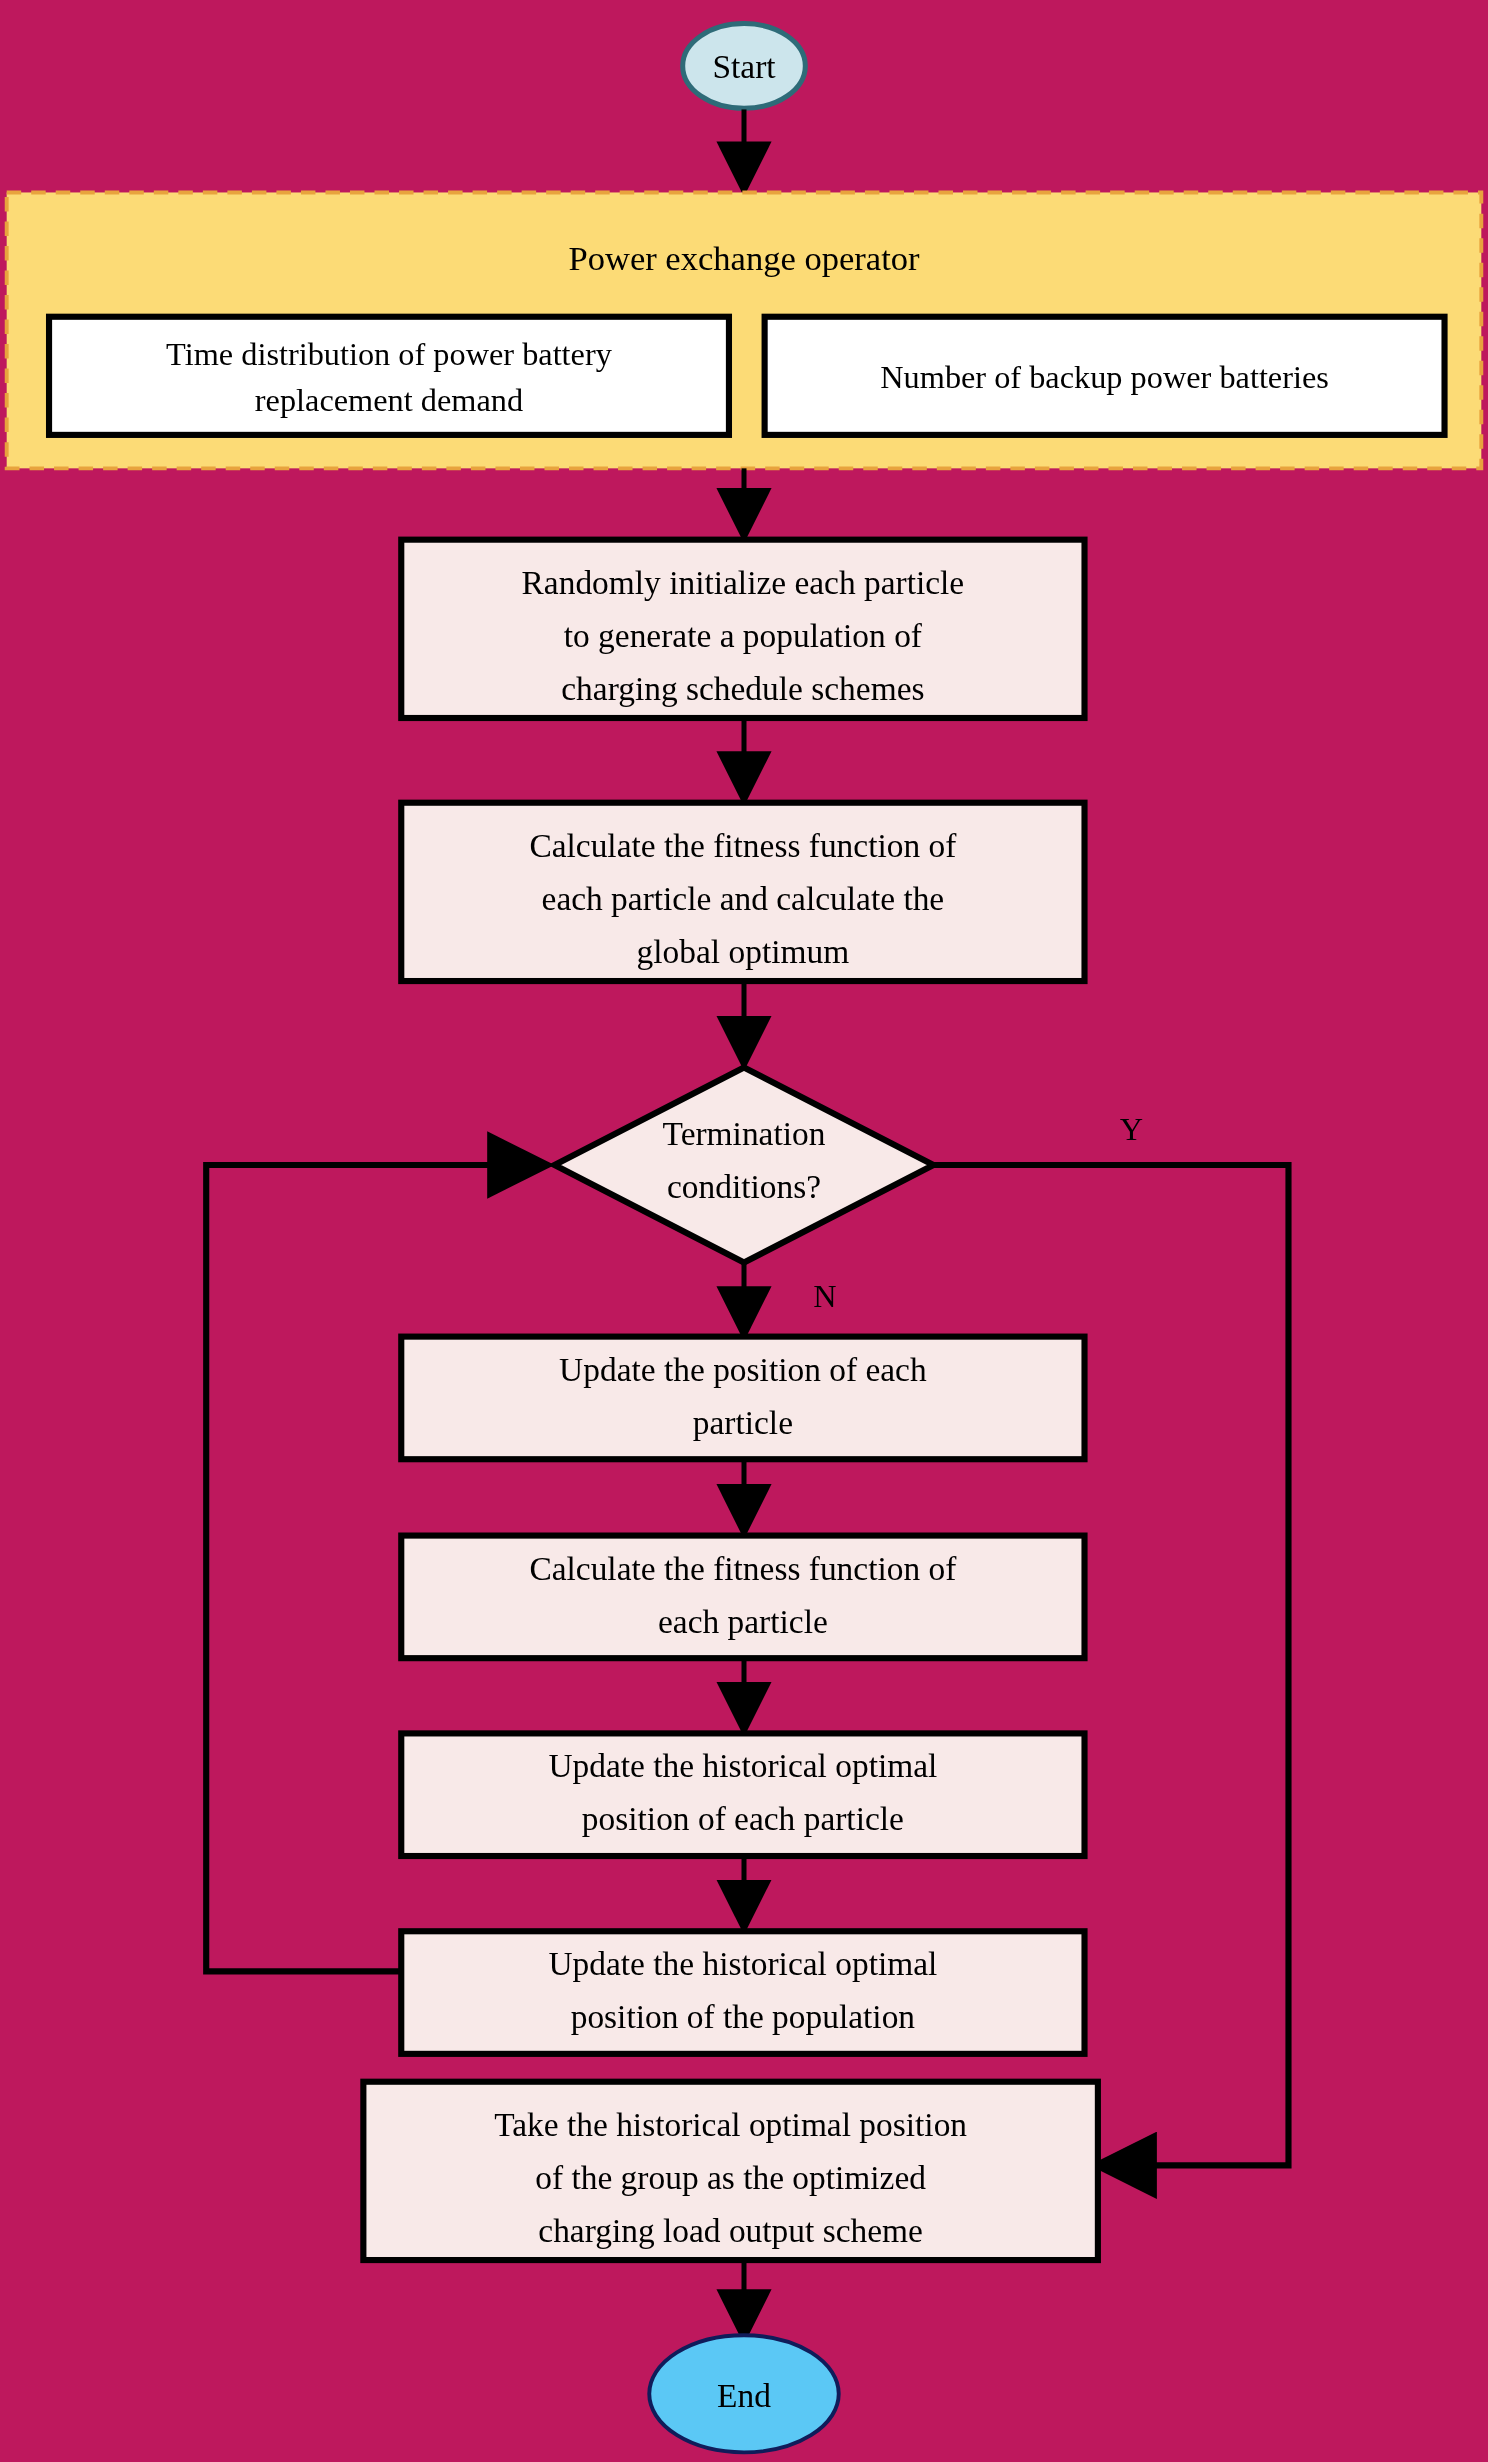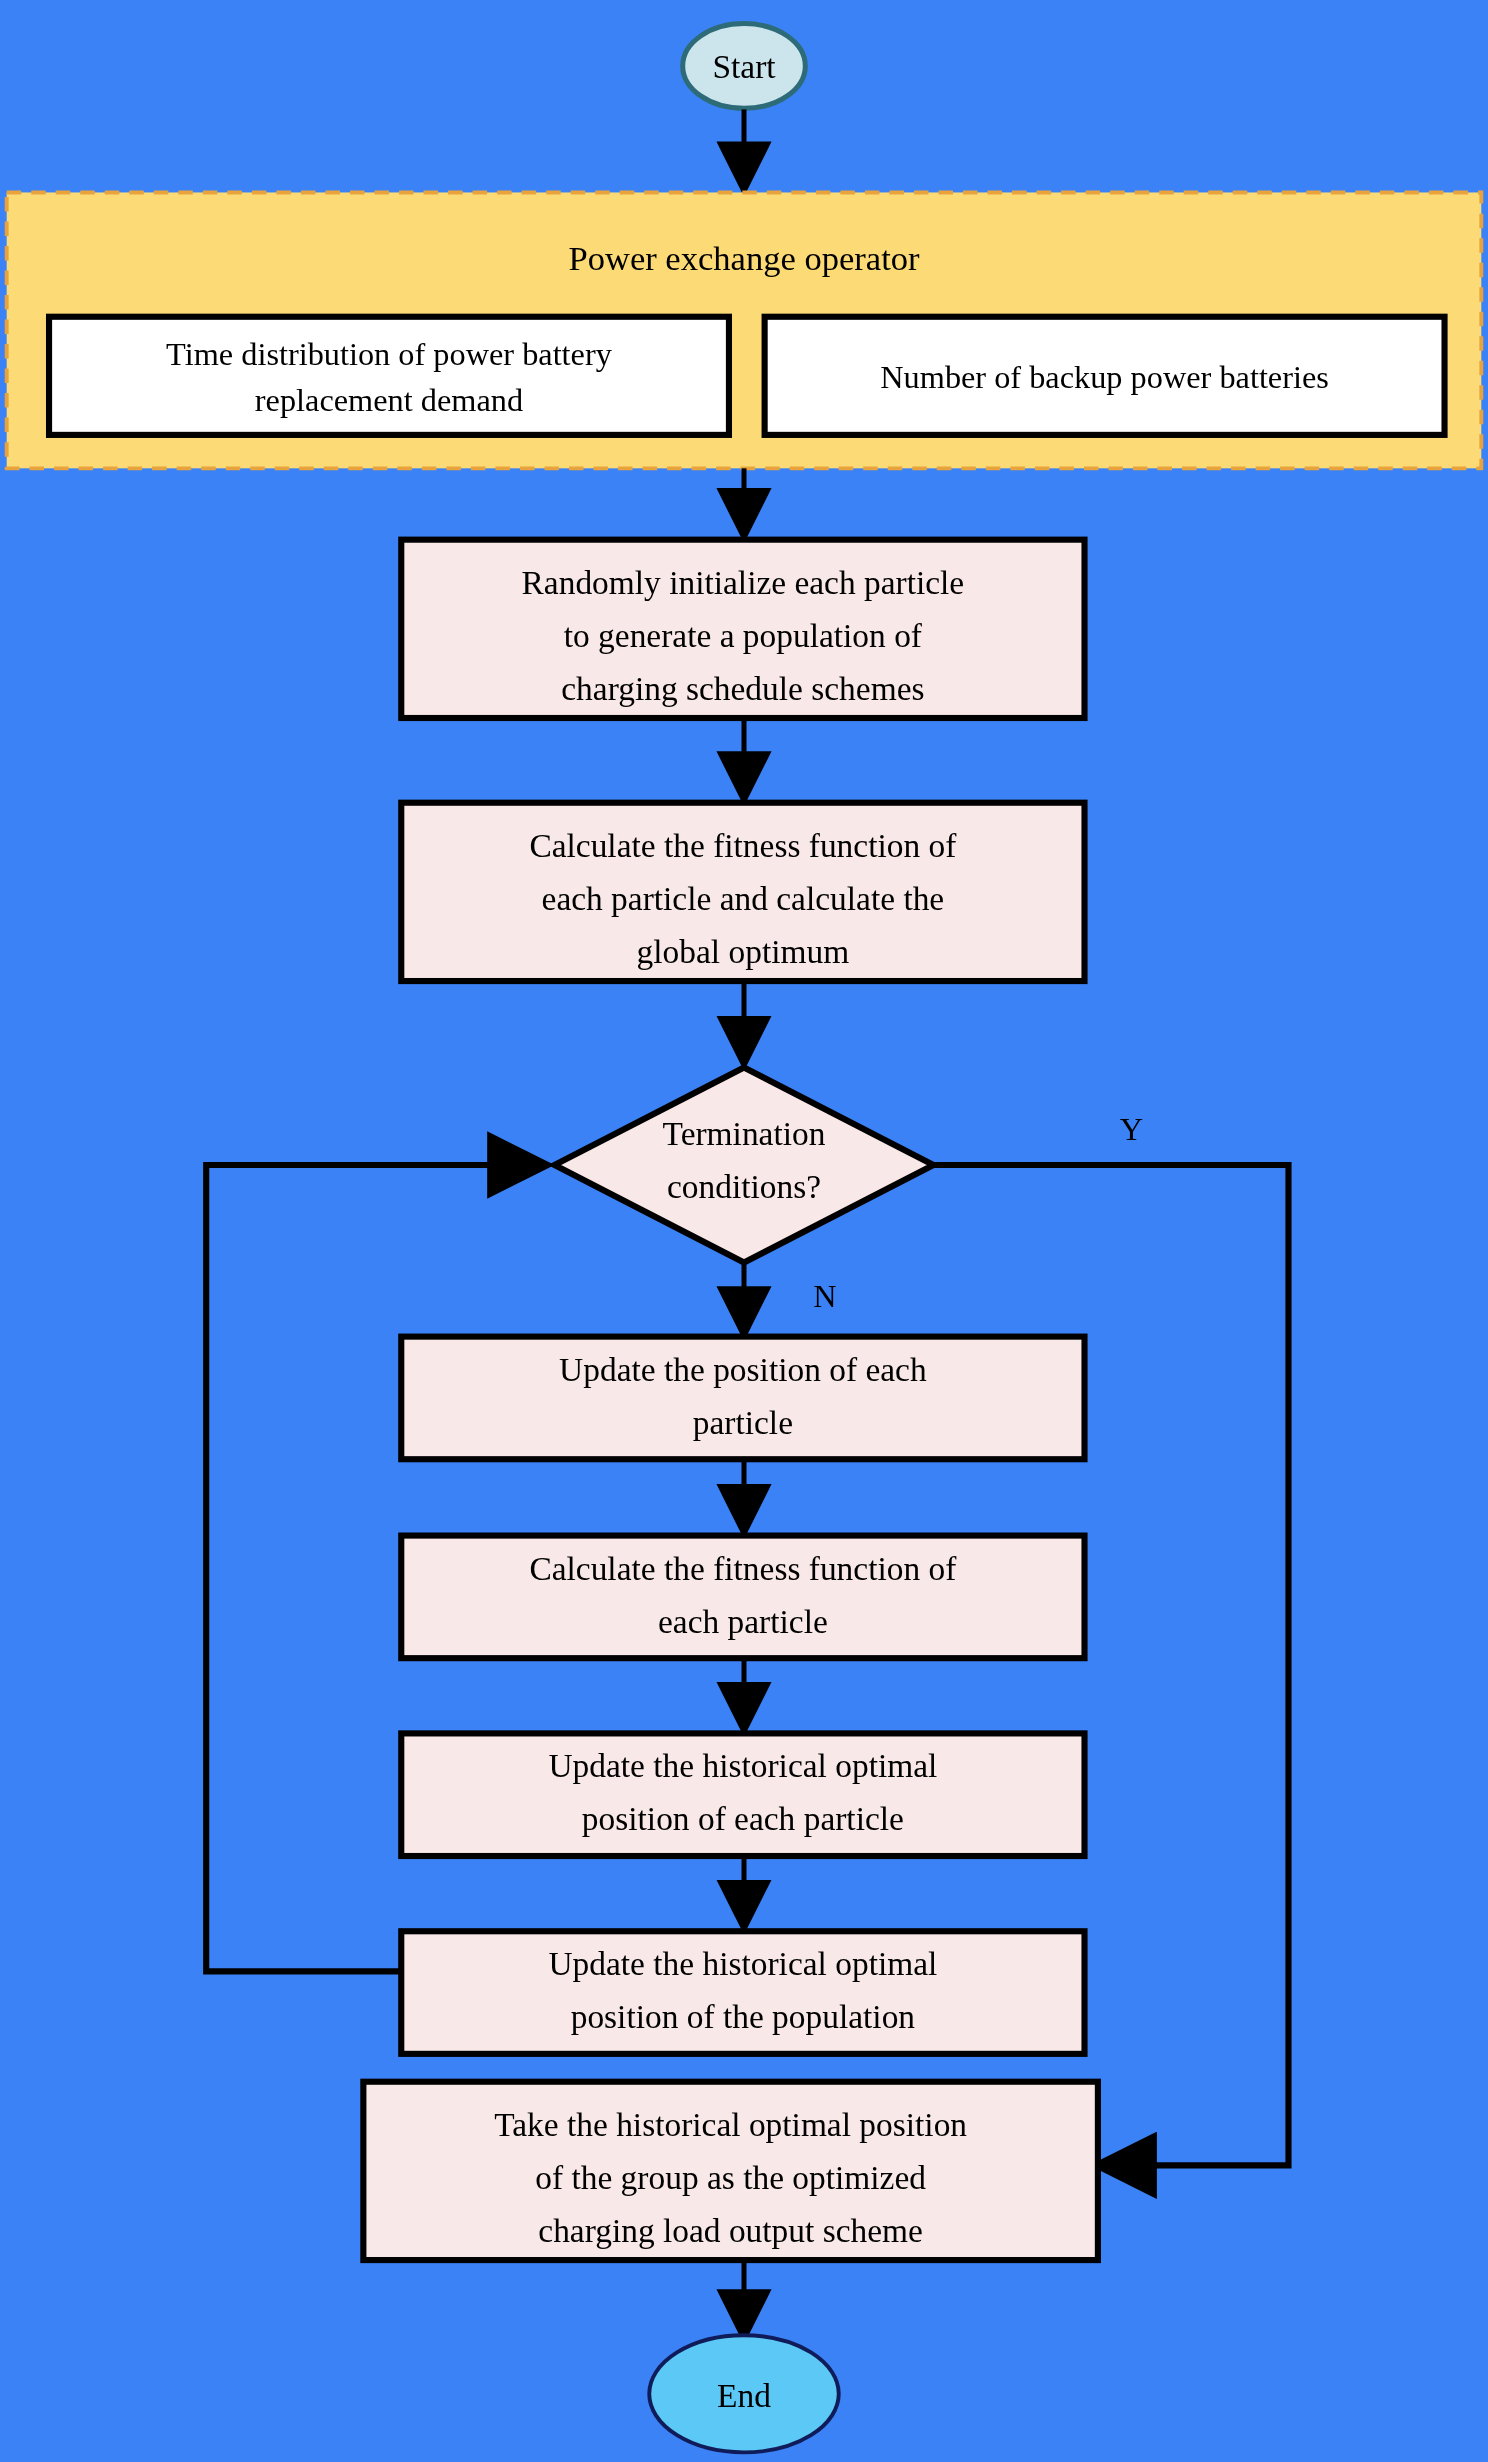--- a/index.html
+++ b/index.html
@@ -1,16 +1,16 @@
 <!DOCTYPE html>
 <html style="font-size:9px"><head>
 <meta charset="utf-8">
 <style>
   html,body{margin:0;padding:0;background:#ffffff;}
-  #page{position:relative;width:1488px;height:2462px;background:#3b82f6;
+  #page{position:relative;width:1488px;height:2462px;background:#be185d;
         font-family:"Liberation Serif","DejaVu Serif",serif;}
   svg{display:block;}
   .nodeText{font-family:"Liberation Serif","DejaVu Serif",serif;
             font-size:60px;fill:#000000;text-anchor:middle;}
   .nodeTextSm{font-family:"Liberation Serif","DejaVu Serif",serif;
             font-size:58px;fill:#000000;text-anchor:middle;}
   .branchLabel{font-family:"Liberation Serif","DejaVu Serif",serif;
             font-size:58px;fill:#000000;text-anchor:middle;}
   .panelTitle{font-family:"Liberation Serif","DejaVu Serif",serif;
             font-size:62px;fill:#000000;text-anchor:middle;}

